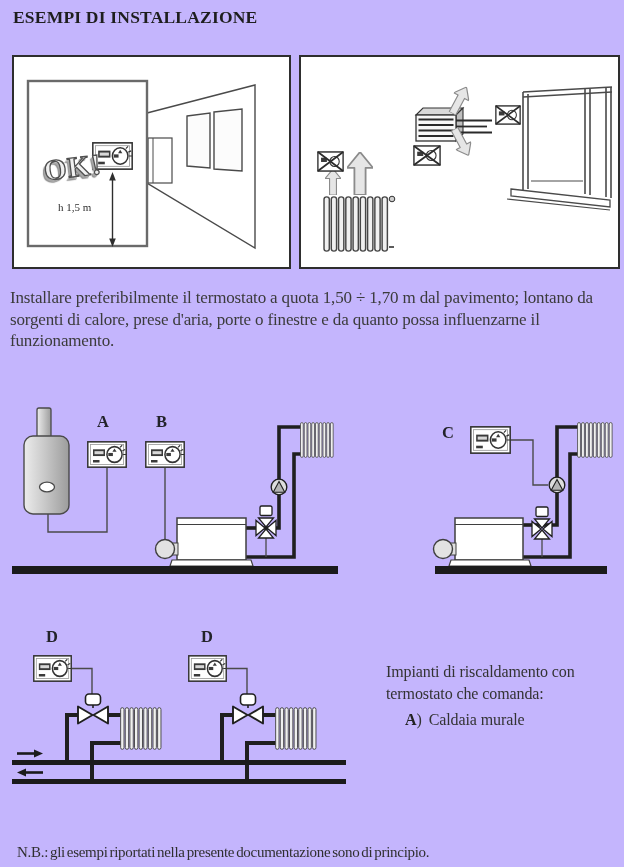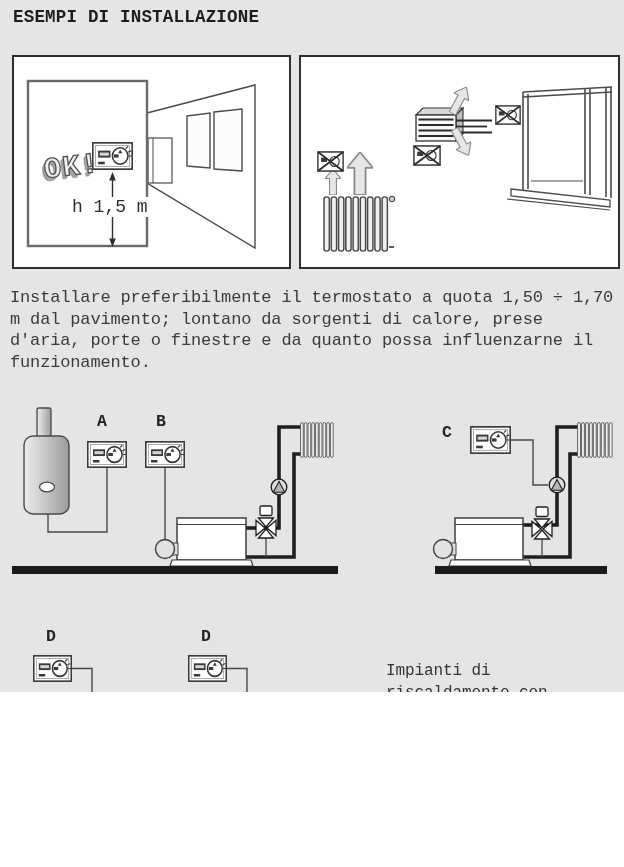--- a/index.html
+++ b/index.html
@@ -1,34 +1,34 @@
 <!DOCTYPE html>
 <html><head>
 <meta charset="utf-8">
 <style>
   html,body{margin:0;padding:0;background:#fff;}
   #page{
-    position:relative;width:624px;height:692px;background:#e5e5e5;
-    font-family:Liberation Mono, monospace;color:#3b3b3b;overflow:hidden;
+    position:relative;width:624px;height:867px;background:#c4b5fd;
+    font-family:Liberation Serif, serif;color:#3b3b3b;overflow:hidden;
   }
   .abs{position:absolute;}
   .title{
     left:13px;top:7px;font-size:17.5px;font-weight:700;color:#1e1e1e;letter-spacing:.2px;
   }
   .figbox{border:2px solid #2e2e2e;background:#fff;}
   #box-ok{left:12px;top:55px;width:275px;height:210px;}
   #box-avoid{left:299px;top:55px;width:317px;height:210px;}
   .ok-label{
     left:30px;top:94px;font-size:29px;font-weight:700;letter-spacing:1px;
     color:#f0f0f0;-webkit-text-stroke:1.3px #4f4f4f;
     text-shadow:-2px 2px 0 #a8a8a8,-3px 3px 1px #8f8f8f;
     transform:rotate(-7deg);
   }
   .h-label{
-    left:69px;top:197px;font-size:18px;color:#2f2f2f;background:#fff;padding:0 3px;line-height:20px;
+    left:55px;top:197px;font-size:11px;color:#2f2f2f;background:#fff;padding:0 3px;line-height:20px;
   }
   .para{
     left:10px;top:287px;width:608px;font-size:17px;line-height:21.5px;color:#3b3b3b;
     letter-spacing:-.15px;
   }
   .diag-label{font-size:16.5px;font-weight:700;color:#23232a;line-height:17px;}
   #lbl-a{left:97px;top:413px;}
   #lbl-b{left:156px;top:413px;}
   #lbl-c{left:442px;top:424px;}
   #lbl-d1{left:46px;top:628px;}
@@ -267,14 +267,15 @@
   <div class="abs diag-label" id="lbl-d1">D</div>
   <div class="abs diag-label" id="lbl-d2">D</div>
 
   <div class="abs legend">
     <div class="legend-intro">Impianti di riscaldamento con termostato che comanda:</div>
     <div class="legend-items">
       <div class="legend-item"><span class="k">A</span><span class="p">)</span><span>Caldaia murale</span></div>
     </div>
   </div>
 
+  <div class="abs footer">N.B.: gli esempi riportati nella presente documentazione sono di principio.</div>
 
 </div>
 
 </body></html>

